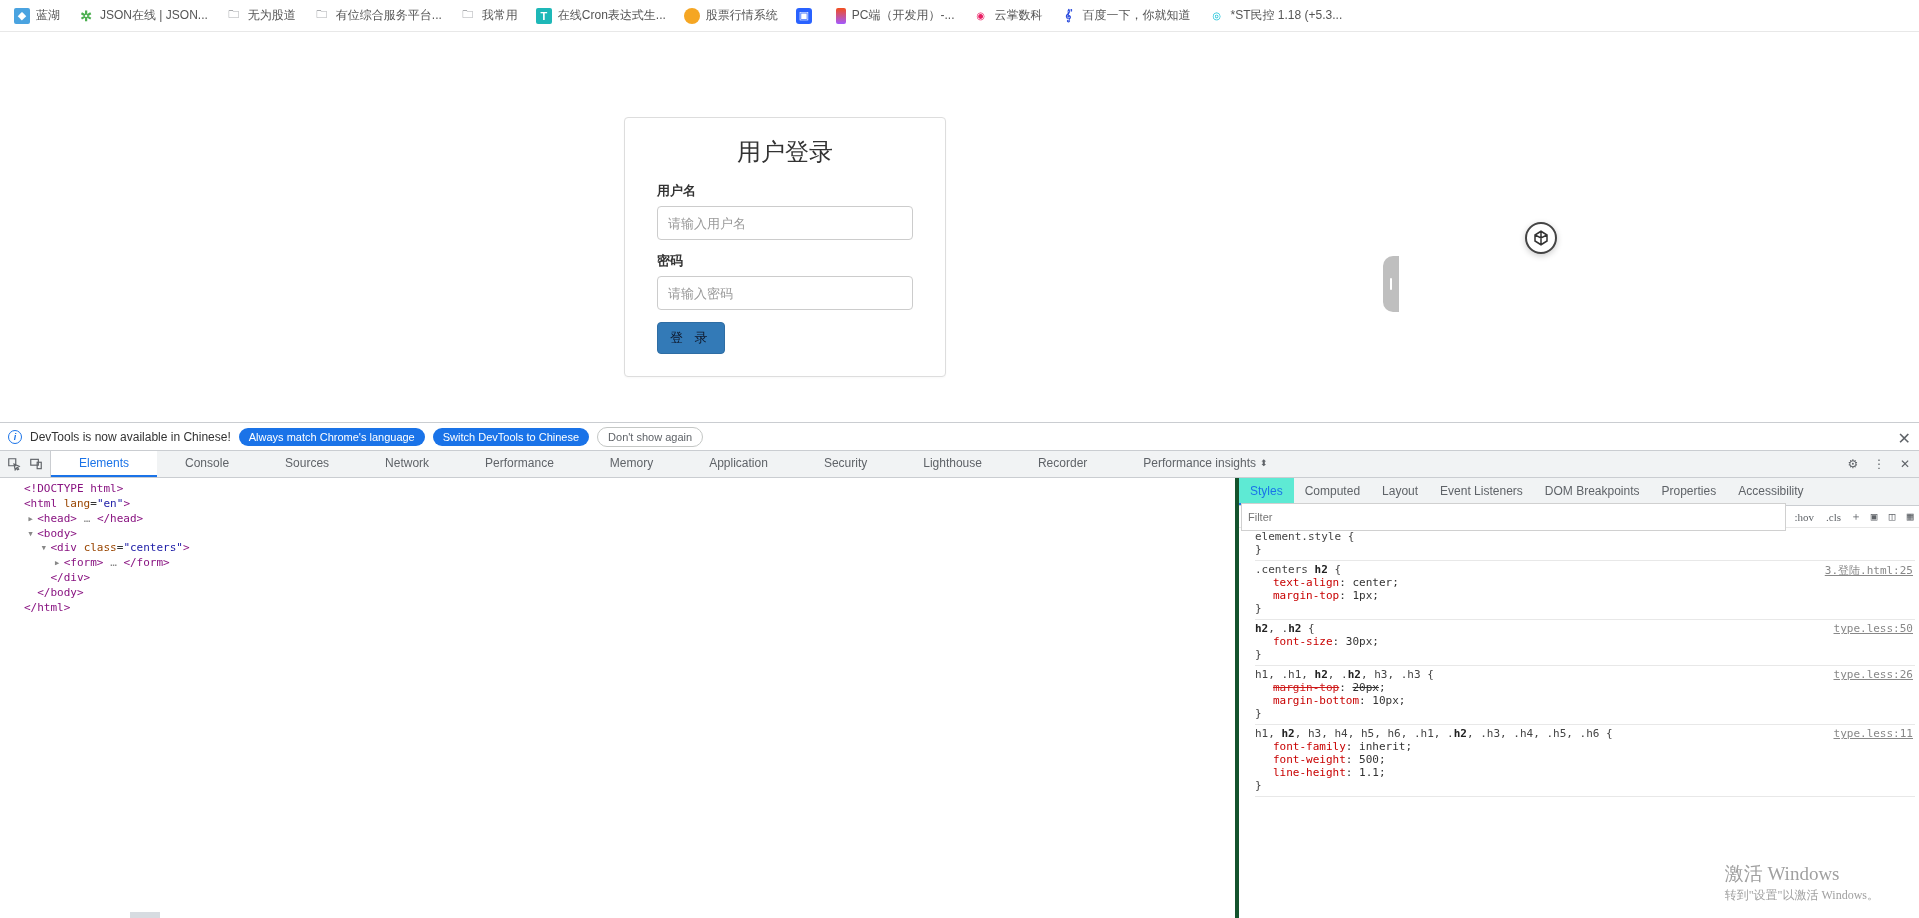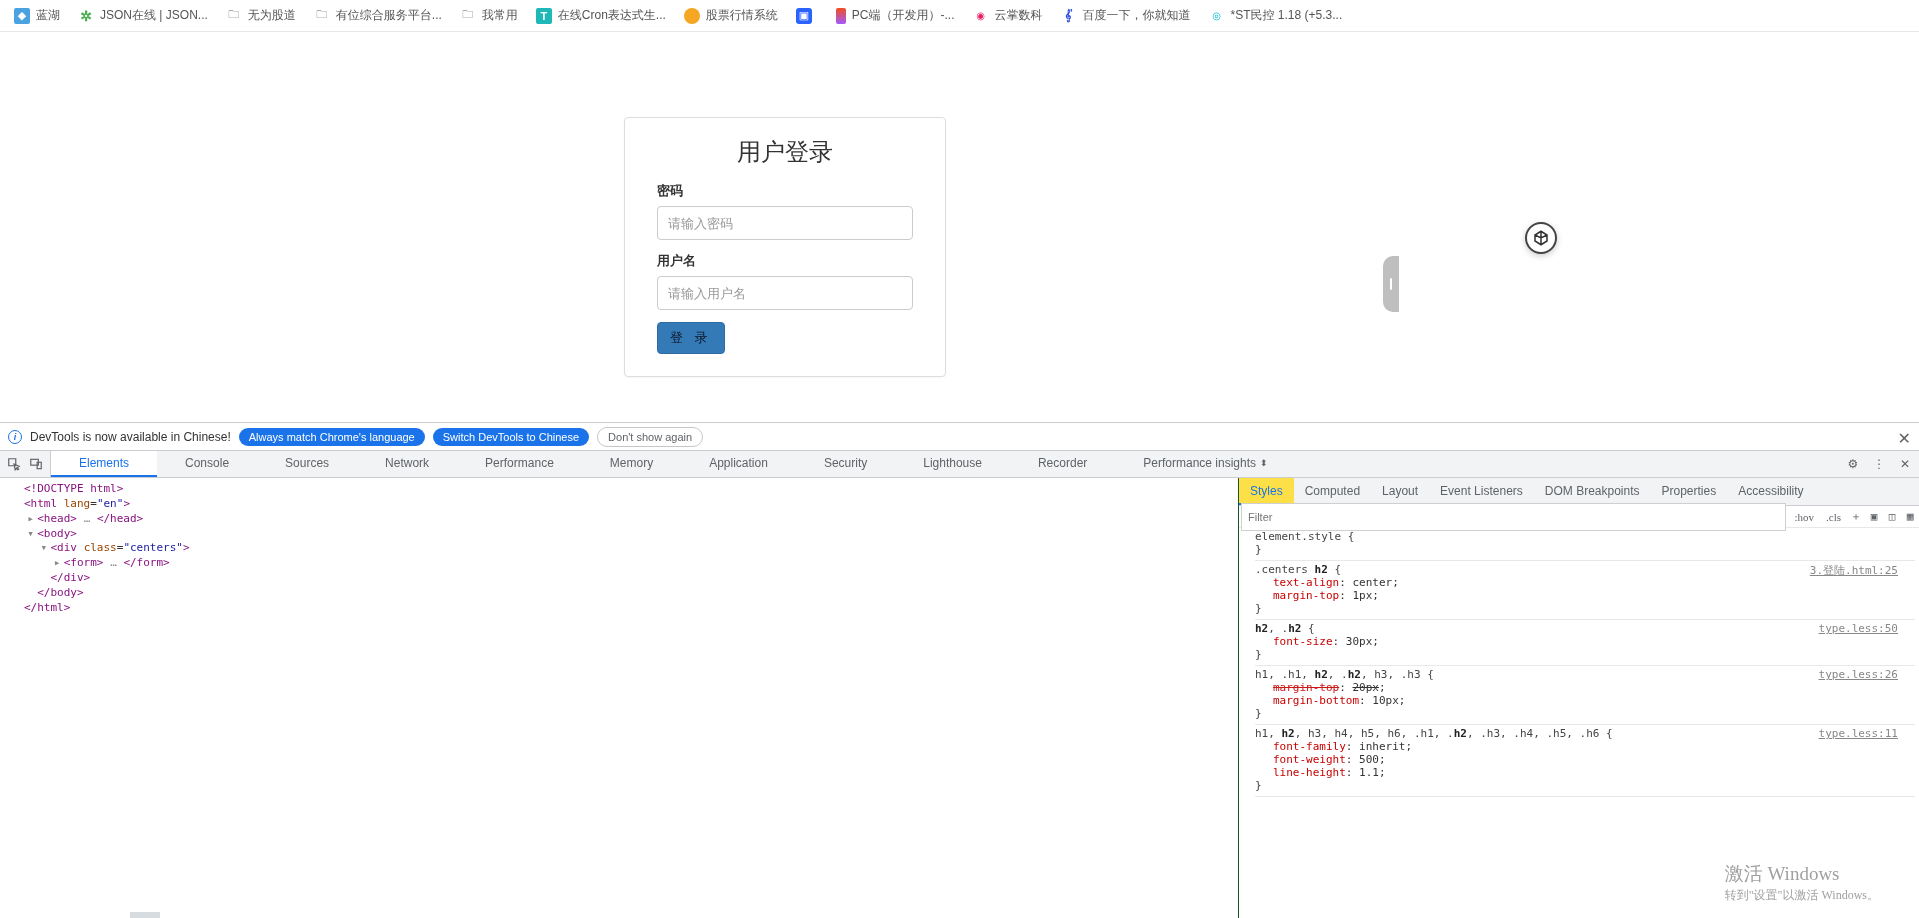--- a/index.html
+++ b/index.html
@@ -52,44 +52,44 @@
     .tool-icons-left { display: flex; align-items: center; padding: 0 6px; gap: 6px; border-right: 1px solid #cacdd1; }
     .tool-small { width: 16px; height: 16px; color: #5f6368; cursor: pointer; display: flex; align-items: center; justify-content: center; }
     .tabbtn { padding: 0 28px; display: flex; align-items: center; color: #5f6368; font-size: 12px; cursor: pointer; border-bottom: 2px solid transparent; gap: 4px; }
     .tabbtn.active { color: #1a73e8; border-bottom-color: #1a73e8; background: #fff; }
     .tool-icons-right { position: absolute; right: 6px; top: 0; height: 100%; display: flex; align-items: center; gap: 10px; color: #5f6368; }
 
     
     .dt-body { flex: 1; display: flex; overflow: hidden; }
 
     
-    .dom-panel { flex: 1; border-right: 1px solid #14532d; background: #fff; padding: 4px 0 4px 10px; font-family: Consolas, monospace; font-size: 11px; line-height: 1.35; color: #333; overflow: auto; position: relative; }
+    .dom-panel { flex: 1; border-right: 4px solid #14532d; background: #fff; padding: 4px 0 4px 10px; font-family: Consolas, monospace; font-size: 11px; line-height: 1.35; color: #333; overflow: auto; position: relative; }
     .dom-panel .tag  { color: #881280; }
     .dom-panel .attr { color: #994500; }
     .dom-panel .val  { color: #1a1aa6; }
     .dom-panel .text { color: #000; }
     .dom-panel .tri { color: #888; display: inline-block; width: 10px; }
     .dom-panel .line { white-space: pre; padding: 0 4px; }
     .dom-panel .line.sel { background: #cfe8fc; }
     .dom-panel .dots { color: #888; position: absolute; left: -6px; }
     .eq0 { color: #888; font-style: normal; }
 
     
     .styles-panel { width: 680px; display: flex; flex-direction: column; background: #fff; font-family: Consolas, monospace; font-size: 11px; }
     .sp-tabs { height: 28px; display: flex; align-items: stretch; border-bottom: 1px solid #cacdd1; background: #f1f3f4; font-family: "Segoe UI", Arial; }
     .sp-tab { padding: 0 11px; display: flex; align-items: center; color: #5f6368; font-size: 12px; cursor: pointer; border-bottom: 2px solid transparent; }
-    .sp-tab.active { color: #1a73e8; border-bottom-color: #1a73e8; background: #fde047; }
+    .sp-tab.active { color: #1a73e8; border-bottom-color: #1a73e8; background: #5eead4; }
     .sp-filter-row { height: 22px; display: flex; align-items: center; border-bottom: 1px solid #e8e8e8; }
     .sp-filter { flex: 1; border: 1px solid #d0d0d0; height: 28px; margin: 0 2px; padding: 0 6px; font-size: 11px; color: #777; }
     .sp-chip { padding: 0 6px; color: #5f6368; font-family: "Segoe UI"; font-size: 11px; cursor: pointer; }
     .sp-iconbtn { width: 18px; text-align: center; color: #5f6368; cursor: pointer; }
 
     .rules { flex: 1; overflow: auto; padding: 0 4px; margin-left: 12px; }
     .rule { border-bottom: 1px solid #e8e8e8; padding: 2px 0 4px; position: relative; }
-    .rule .src { position: absolute; right: 17px; top: 2px; color: #888; font-size: 11px; text-decoration: underline; }
+    .rule .src { position: absolute; right: 2px; top: 2px; color: #888; font-size: 11px; text-decoration: underline; }
     .rule .selector { color: #444; }
     .rule .brace   { color: #444; }
     .rule .prop { color: #c80000; }
     .rule .prop.struck { text-decoration: line-through; color: #c80000; opacity: .9; }
     .rule .pval { color: #333; }
     .rule .pval.struck { text-decoration: line-through; }
     .rule-line { padding-left: 18px; white-space: pre; }
 
     
     .win-watermark { position: absolute; right: 40px; bottom: 14px; color: #a0a0a0; text-align: left; font-family: "Microsoft YaHei"; pointer-events: none; }
@@ -150,26 +150,26 @@
     <div class="bookmark">
       <span class="bk-icon bk-cyan">◎</span>
       <span>*ST民控 1.18 (+5.3...</span>
     </div>
   </div>
 
 <div class="page-area">
   <div class="login-card">
     <h2>用户登录</h2>
     <div class="form-group">
+      <label class="form-label">用户名</label>
+      <input class="form-input" placeholder="请输入用户名" style="">
+    </div>
+    <div class="form-group">
       <label class="form-label">密码</label>
       <input class="form-input" type="password" placeholder="请输入密码" style="">
-    </div>
-    <div class="form-group">
-      <label class="form-label">用户名</label>
-      <input class="form-input" placeholder="请输入用户名" style="">
     </div>
     <button class="btn-login">登 录</button>
   </div>
   <div class="side-tab">
       <div class="side-tab-dot"></div>
     </div>
   <div class="ext-icon">
     <svg viewBox="0 0 24 24">
         <path fill="none" stroke="#333" stroke-width="2" d="M12 3 L4 8 L4 16 L12 21 L20 16 L20 8 Z M12 3 L12 12 M4 8 L12 12 L20 8 M12 12 L12 21"></path>
       </svg>

